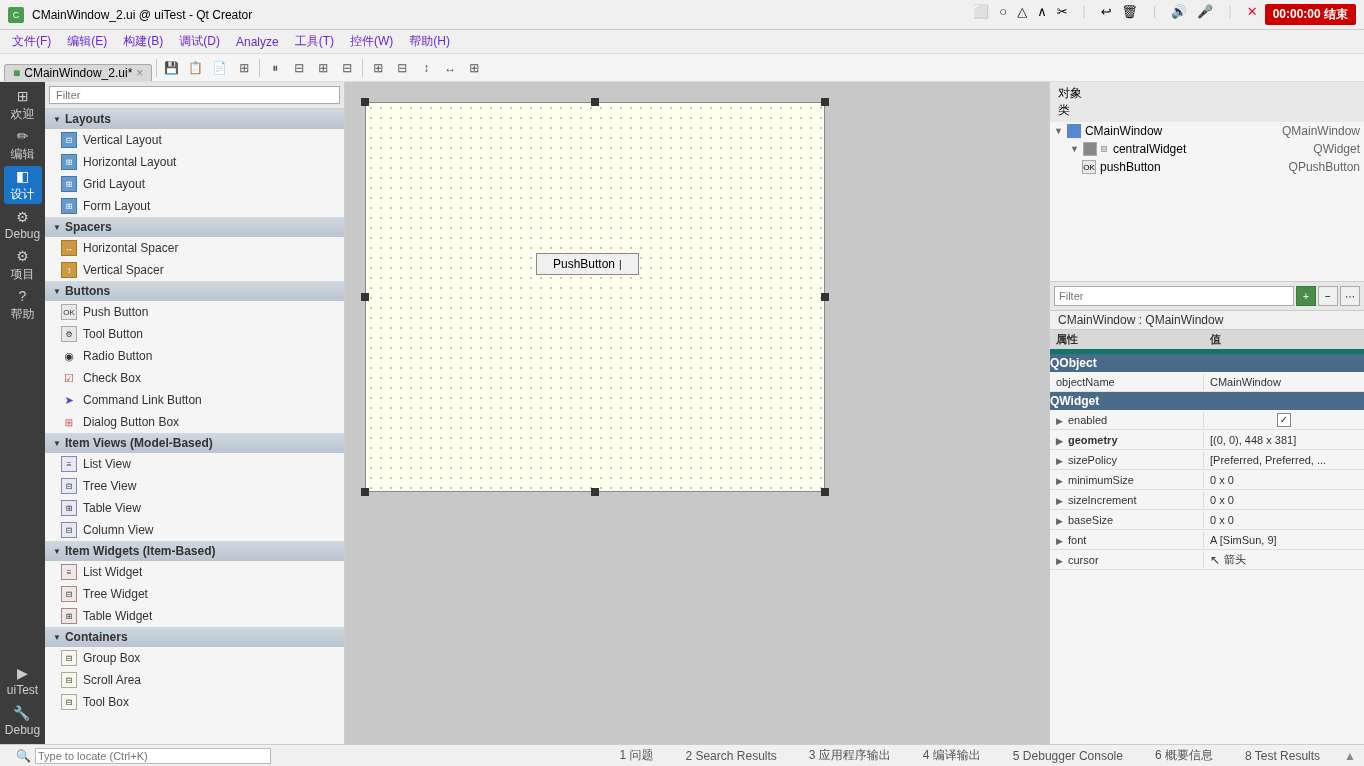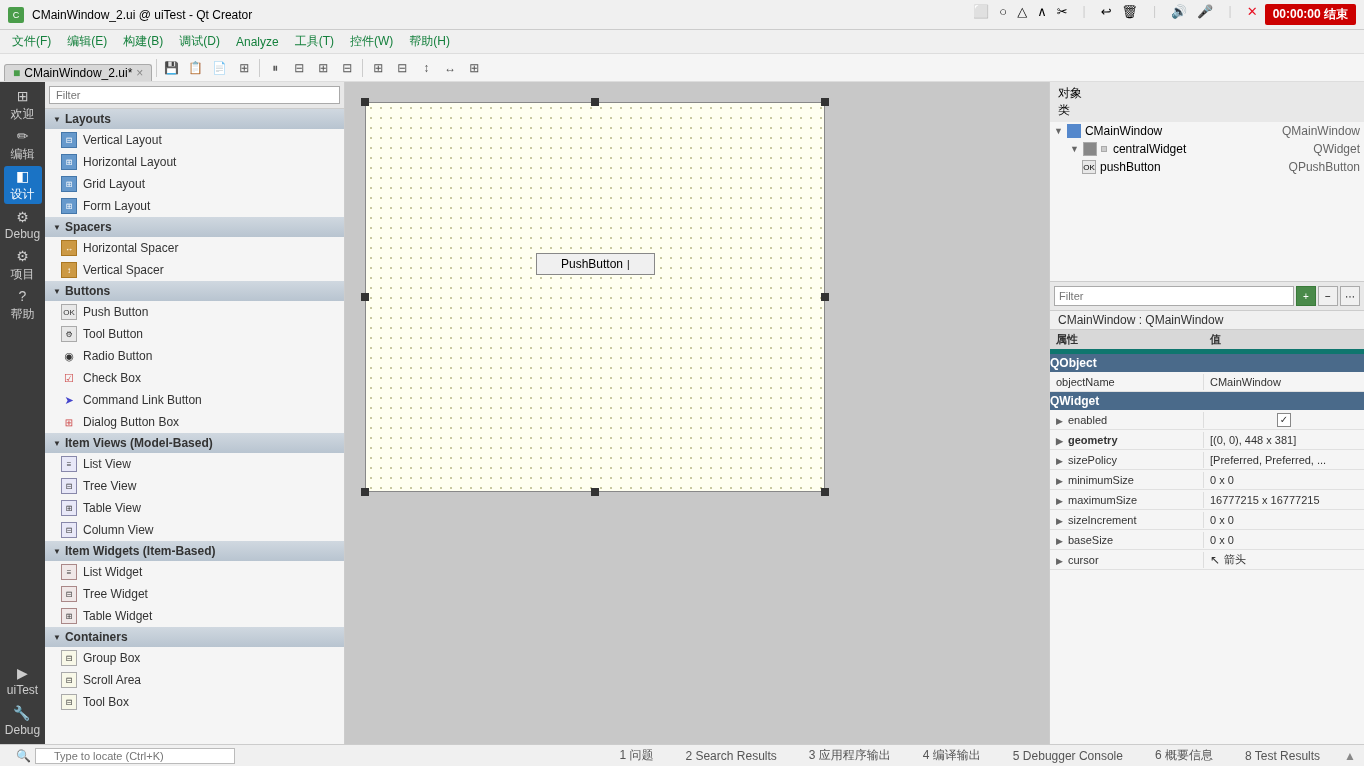--- a/index.html
+++ b/index.html
@@ -24,21 +24,21 @@
       height: 24px;
       display: flex;
       align-items: center;
       padding: 0 4px;
       border-bottom: 1px solid #ddd;
     }
     .menu-item {
       padding: 4px 8px;
       cursor: pointer;
       font-size: 12px;
-      color: #15803d;
+      color: #6d28d9;
     }
 
     
     .toolbar {
       background: #f5f5f5;
       height: 28px;
       display: flex;
       align-items: center;
       padding: 0 4px;
       border-bottom: 1px solid #ddd;
@@ -160,21 +160,21 @@
       height: 390px;
       background: #fffff0;
       background-image: radial-gradient(circle, #c8c8a0 1px, transparent 1px);
       background-size: 10px 10px;
       border: 1px solid #888;
     }
     .push-button {
       position: absolute;
       left: 170px;
       top: 150px;
-      padding: 3px 24px;
+      padding: 3px 16px;
       border: 1px solid #888;
       background: #f0f0f0;
       font-size: 11px;
       cursor: pointer;
     }
     .menu-bar-widget {
       position: absolute;
       top: 0; left: 0; right: 0;
       height: 20px;
       background: #f0f0f0;
@@ -698,58 +698,58 @@
         <div class="prop-row">
           <div class="prop-name">
             <span class="prop-expand">▶</span>
             minimumSize
           </div>
           <div class="prop-value">0 x 0</div>
         </div>
         <div class="prop-row">
           <div class="prop-name">
             <span class="prop-expand">▶</span>
-            maximumSize
-          </div>
-          <div class="prop-value">16777215 x 16777215</div>
-        </div>
-        <div class="prop-row">
-          <div class="prop-name">
-            <span class="prop-expand">▶</span>
             sizeIncrement
           </div>
           <div class="prop-value">0 x 0</div>
         </div>
         <div class="prop-row">
           <div class="prop-name">
             <span class="prop-expand">▶</span>
             baseSize
           </div>
           <div class="prop-value">0 x 0</div>
         </div>
         <div class="prop-row">
           <div class="prop-name">
             <span class="prop-expand">▶</span>
+            font
+          </div>
+          <div class="prop-value">A  [SimSun, 9]</div>
+        </div>
+        <div class="prop-row">
+          <div class="prop-name">
+            <span class="prop-expand">▶</span>
             cursor
           </div>
           <div class="prop-value" style="display:flex; align-items:center; gap:4px;">
             <span style="font-size:12px;">↖</span>
             箭头
           </div>
         </div>
       </div>
     </div>
   </div>
 
 </div>
 
 <div class="statusbar">
   <div class="status-input">
     <span style="margin-right:4px;">🔍</span>
-    <input type="text" placeholder="Type to locate (Ctrl+K)" style="border: 1px solid rgb(187, 187, 187); padding: 1px 18px; font-size: 11px; width: 200px;">
+    <input type="text" placeholder="Type to locate (Ctrl+K)" style="border: 1px solid rgb(187, 187, 187); padding: 1px 2px; font-size: 11px; width: 236px;">
   </div>
   <div class="status-tab">1  问题</div>
   <div class="status-tab">2  Search Results</div>
   <div class="status-tab">3  应用程序输出</div>
   <div class="status-tab">4  编译输出</div>
   <div class="status-tab">5  Debugger Console</div>
   <div class="status-tab">6  概要信息</div>
   <div class="status-tab">8  Test Results</div>
   <div style="margin-left:auto; font-size:12px; color:#888;">▲</div>
 </div>

